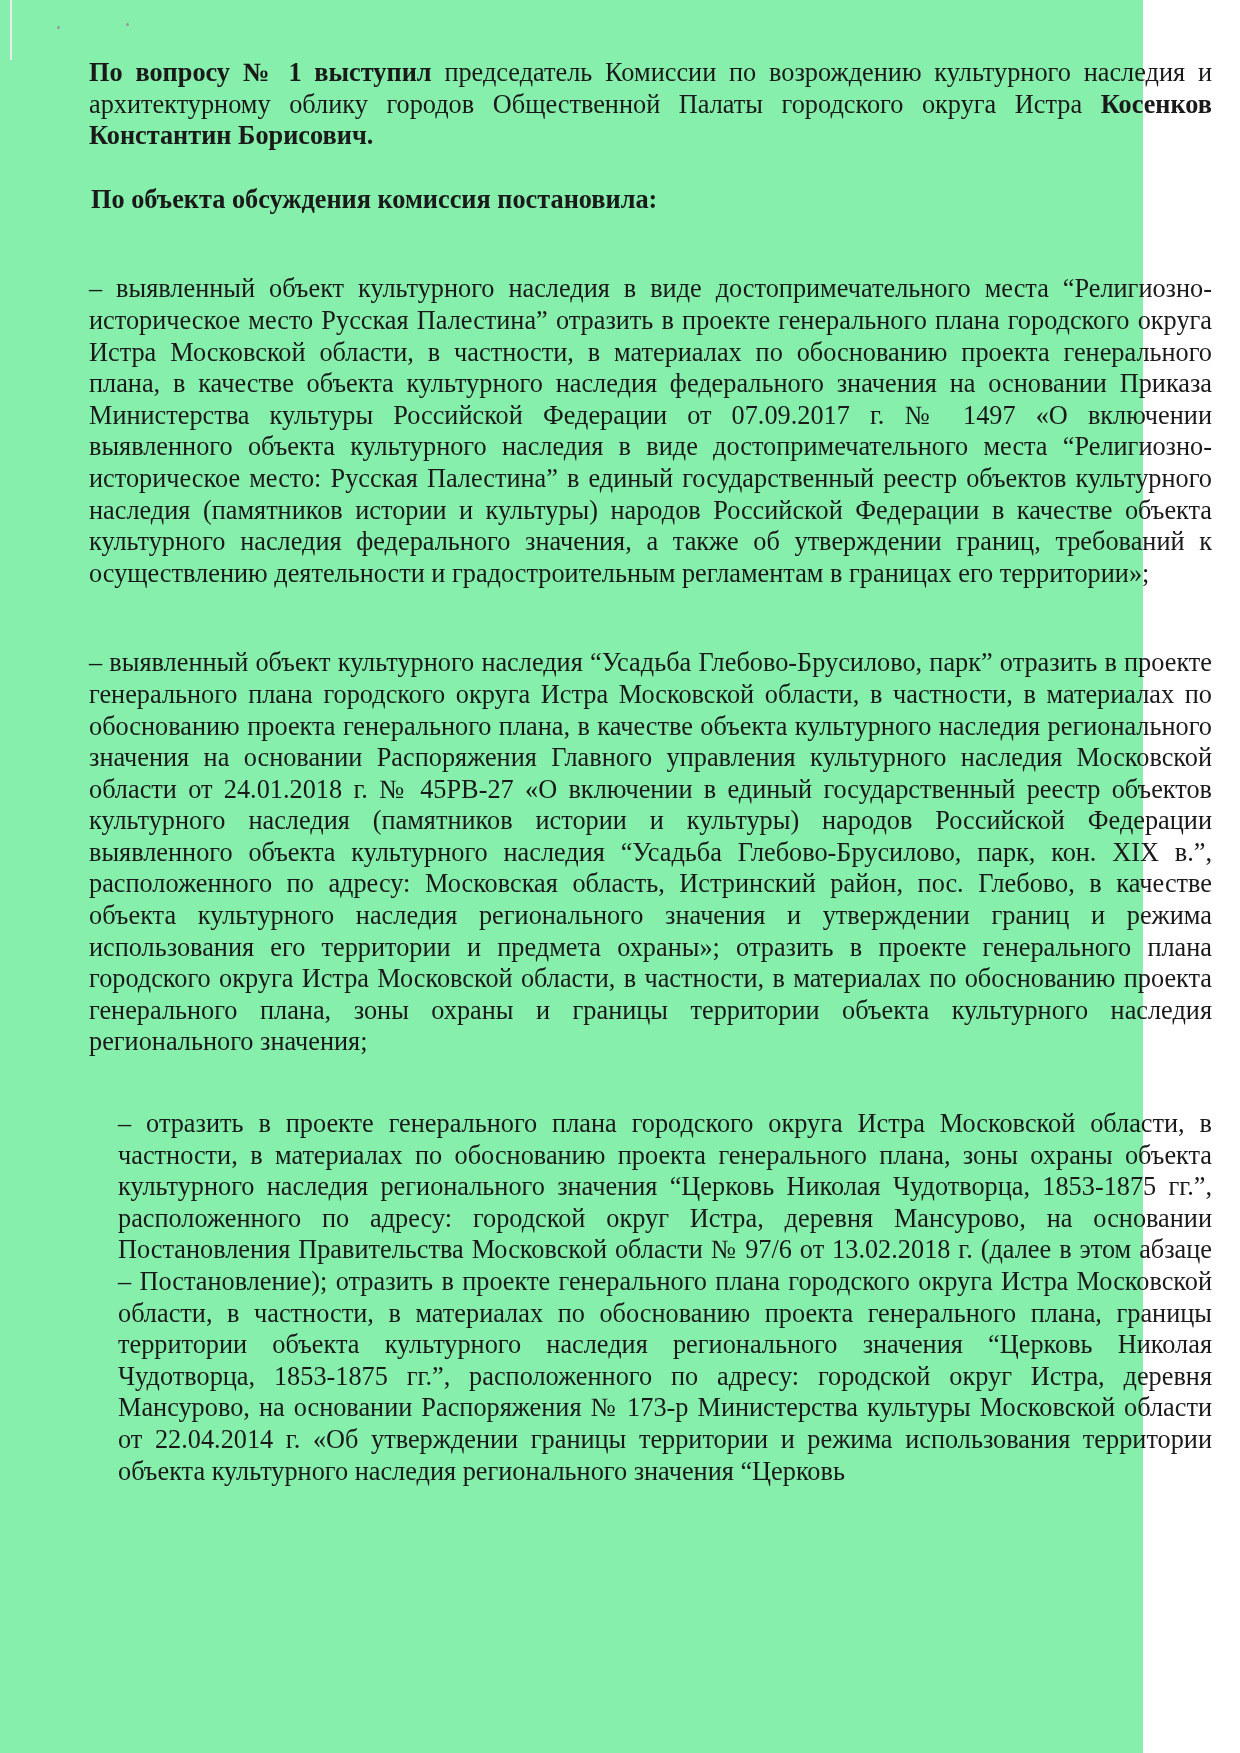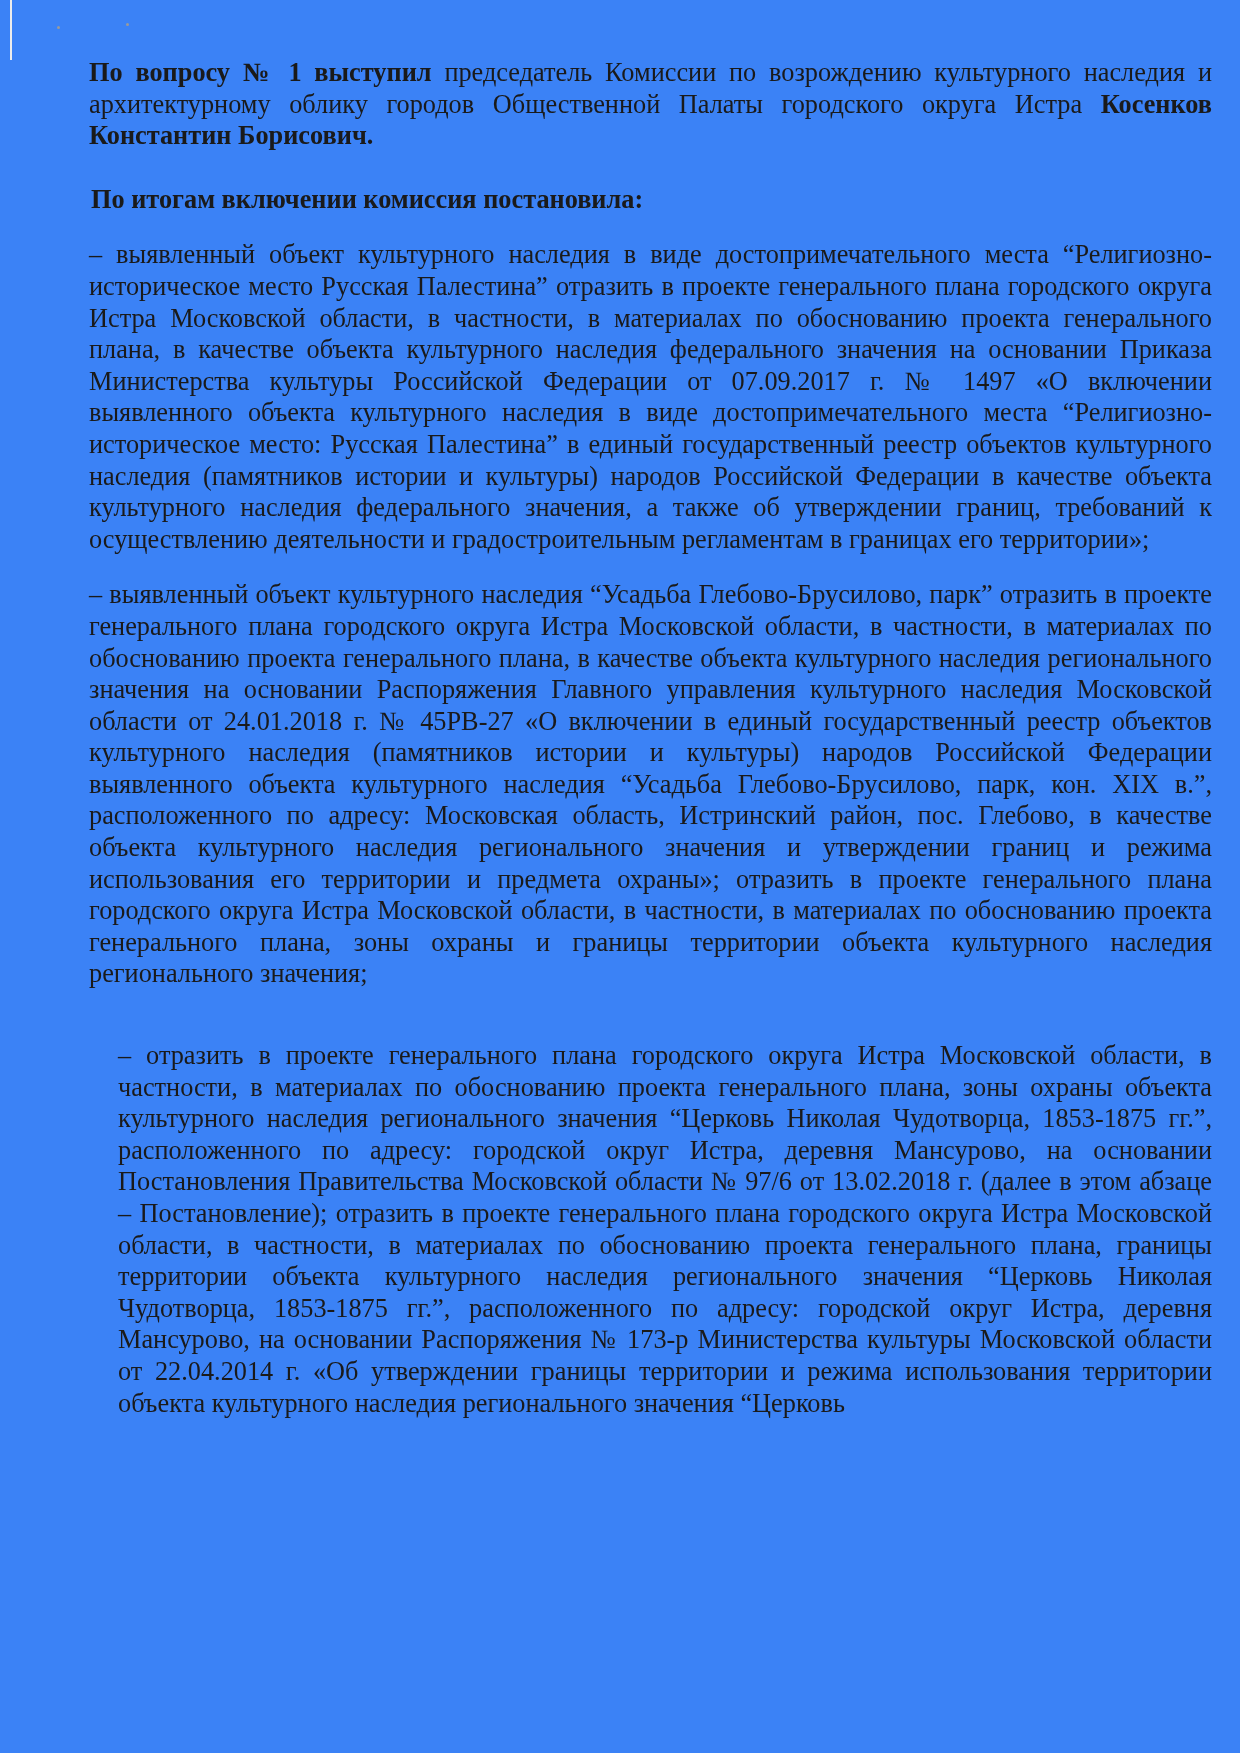--- a/index.html
+++ b/index.html
@@ -11,23 +11,23 @@
       width: 1240px;
       height: 1753px;
       position: relative;
       overflow: hidden;
       font-family: "Liberation Serif", "DejaVu Serif", serif;
       color: #1a1a1a;
     }
     .page {
       position: absolute;
       left: 0; top: 0;
-      width: 1240px;
+      width: 1143px;
       height: 1753px;
-      background: #3b82f6;
+      background: #86efac;
     }
     .scan-edge {
       position: absolute;
       left: 10px; top: 0;
       width: 2px; height: 60px;
       background: #ececec;
     }
     .speck {
       position: absolute;
       width: 3px; height: 3px;
@@ -52,39 +52,39 @@
     .heading-2 {
       margin-top: 32px;
       padding-left: 2px;
       font-weight: bold;
     }
     .para-item {
       margin-top: 26px;
       padding-left: 0;
     }
     .bullet {
-      margin-top: 24px;
+      margin-top: 58px;
     }
     .bullet-2 { }
     .bullet-3 { margin-top: 50px; margin-left: 29px; }
   </style>
 </head>
 <body>
 
 <div class="page">
   <div class="scan-edge"></div>
   <div class="speck" style="left:57px; top:26px;"></div>
   <div class="speck" style="left:126px; top:23px;"></div>
 
   <div class="content">
     <p class="para-1">
       <span class="b">По вопросу № 1 выступил</span><span> председатель Комиссии по возрождению культурного наследия и архитектурному облику городов Общественной Палаты городского округа Истра </span><span class="b">Косенков Константин Борисович.</span>
     </p>
 
-    <p class="heading-2">По итогам включении комиссия постановила:</p>
+    <p class="heading-2">По объекта обсуждения комиссия постановила:</p>
 
 
     <p class="bullet">– выявленный объект культурного наследия в виде достопримечательного места “Религиозно-историческое место Русская Палестина” отразить в проекте генерального плана городского округа Истра Московской области, в частности, в материалах по обоснованию проекта генерального плана, в качестве объекта культурного наследия федерального значения на основании Приказа Министерства культуры Российской Федерации от 07.09.2017 г. № 1497 «О включении выявленного объекта культурного наследия в виде достопримечательного места “Религиозно-историческое место: Русская Палестина” в единый государственный реестр объектов культурного наследия (памятников истории и культуры) народов Российской Федерации в качестве объекта культурного наследия федерального значения, а также об утверждении границ, требований к осуществлению деятельности и градостроительным регламентам в границах его территории»;</p>
 
     <p class="bullet bullet-2">– выявленный объект культурного наследия “Усадьба Глебово-Брусилово, парк” отразить в проекте генерального плана городского округа Истра Московской области, в частности, в материалах по обоснованию проекта генерального плана, в качестве объекта культурного наследия регионального значения на основании Распоряжения Главного управления культурного наследия Московской области от 24.01.2018 г. № 45РВ-27 «О включении в единый государственный реестр объектов культурного наследия (памятников истории и культуры) народов Российской Федерации выявленного объекта культурного наследия “Усадьба Глебово-Брусилово, парк, кон. XIX в.”, расположенного по адресу: Московская область, Истринский район, пос. Глебово, в качестве объекта культурного наследия регионального значения и утверждении границ и режима использования его территории и предмета охраны»; отразить в проекте генерального плана городского округа Истра Московской области, в частности, в материалах по обоснованию проекта генерального плана, зоны охраны и границы территории объекта культурного наследия регионального значения;</p>
 
     <p class="bullet bullet-3">– отразить в проекте генерального плана городского округа Истра Московской области, в частности, в материалах по обоснованию проекта генерального плана, зоны охраны объекта культурного наследия регионального значения “Церковь Николая Чудотворца, 1853-1875 гг.”, расположенного по адресу: городской округ Истра, деревня Мансурово, на основании Постановления Правительства Московской области № 97/6 от 13.02.2018 г. (далее в этом абзаце – Постановление); отразить в проекте генерального плана городского округа Истра Московской области, в частности, в материалах по обоснованию проекта генерального плана, границы территории объекта культурного наследия регионального значения “Церковь Николая Чудотворца, 1853-1875 гг.”, расположенного по адресу: городской округ Истра, деревня Мансурово, на основании Распоряжения № 173-р Министерства культуры Московской области от 22.04.2014 г. «Об утверждении границы территории и режима использования территории объекта культурного наследия регионального значения “Церковь</p>
   </div>
 </div>
 

